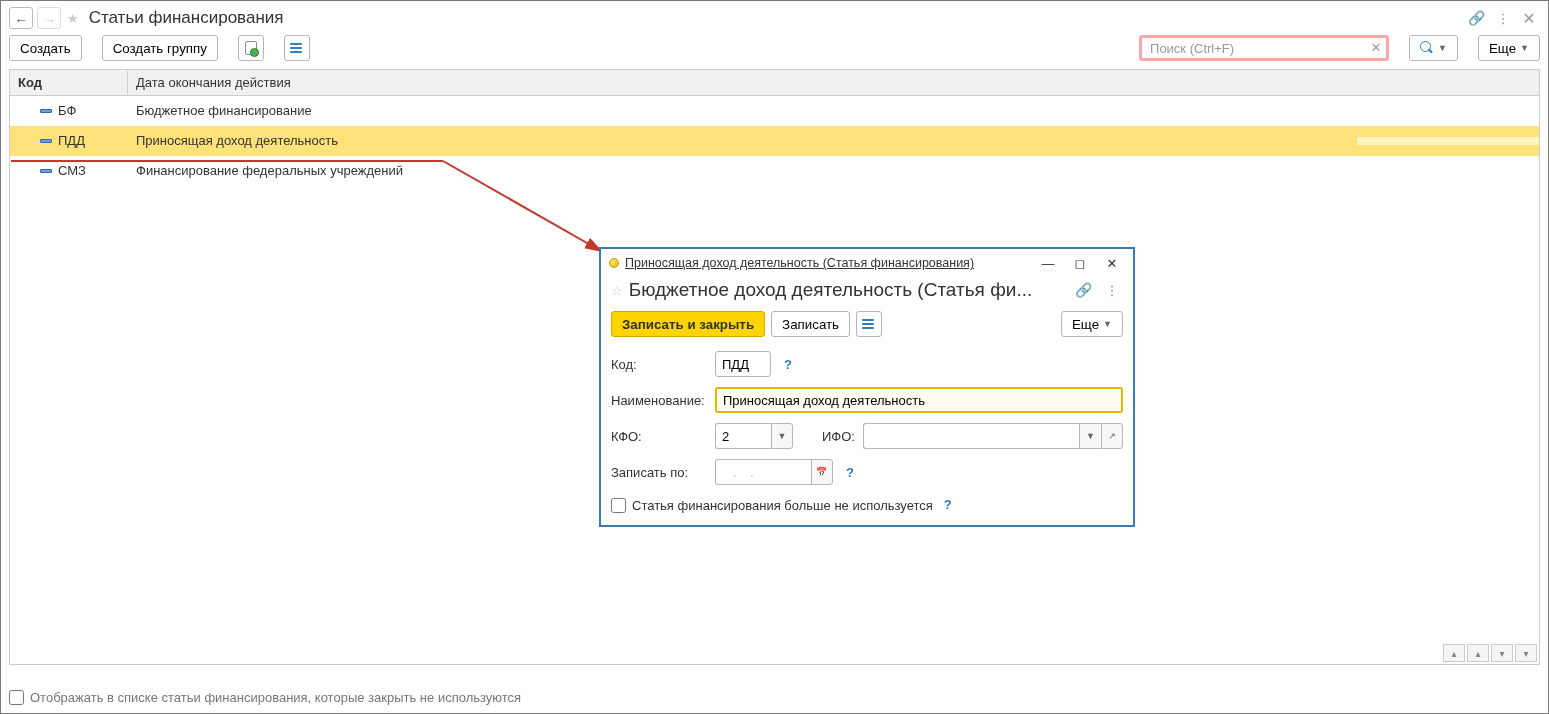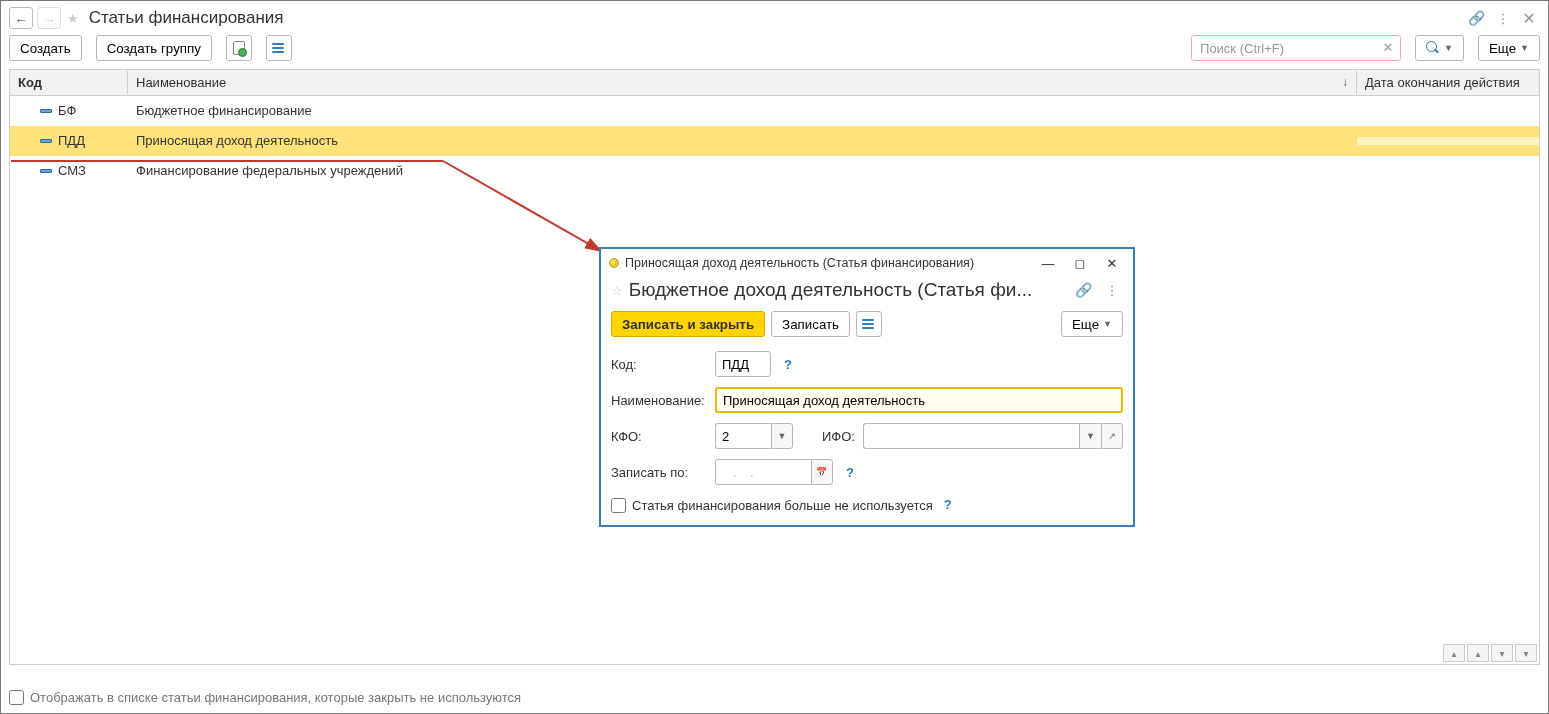--- a/index.html
+++ b/index.html
@@ -10,27 +10,27 @@
   .title-row { display:flex; align-items:center; gap:4px; padding:4px 8px; height:34px; }
   .nav-btn { width:24px; height:22px; border:1px solid #bbb; border-radius:3px; background:#fff; display:flex; align-items:center; justify-content:center; cursor:pointer; }
   .nav-btn.disabled { color:#ccc; border-color:#ddd; cursor:default; }
   .star-icon { color:#ccc; margin:0 6px 0 2px; }
   .page-title { font-size:17px; font-weight:400; }
   .title-spacer { flex:1; }
   .ico-btn { width:22px; height:22px; display:flex; align-items:center; justify-content:center; cursor:pointer; color:#888; }
   .close-x { font-size:16px; color:#999; }
 
   
-  .toolbar { display:flex; align-items:center; gap:14px; padding:0 8px 8px 8px; }
+  .toolbar { display:flex; align-items:center; gap:20px; padding:0 8px 8px 8px; }
   .btn { border:1px solid #b7b7b7; border-radius:3px; background:#fff; padding:4px 10px; cursor:pointer; height:26px; display:flex; align-items:center; }
   .btn.icon-only { padding:0; width:26px; justify-content:center; }
   .btn.yellow { background:#ffd400; border-color:#d9a900; font-weight:bold; color:#333; }
   .toolbar-spacer { flex:1; }
   .search-wrap { position:relative; }
-  .search-input { width:210px; height:26px; border:1px solid #fca5a5; border-radius:3px; padding:2px 22px 2px 8px; font-size:13px; }
+  .search-input { width:250px; height:26px; border:3px solid #fca5a5; border-radius:3px; padding:2px 22px 2px 8px; font-size:13px; }
   .search-input::placeholder { color:#999; }
   .search-clear { position:absolute; right:4px; top:3px; width:18px; height:18px; display:flex; align-items:center; justify-content:center; color:#999; cursor:pointer; }
   .btn .chev { margin-left:4px; font-size:9px; color:#666; }
   .mag { display:inline-block; width:14px; height:14px; position:relative; }
   .mag::before { content:""; position:absolute; width:9px; height:9px; border:1.5px solid #2b7dbd; border-radius:50%; left:0; top:0; }
   .mag::after { content:""; position:absolute; width:5px; height:1.5px; background:#2b7dbd; transform:rotate(45deg); left:8px; top:9px; }
 
   
   .table-wrap { border:1px solid #ccc; margin:0 8px; height:596px; position:relative; }
   .thead { display:flex; background:#f1f1f1; border-bottom:1px solid #ccc; height:26px; align-items:center; }
@@ -56,21 +56,21 @@
   .arrow-svg { position:absolute; left:10px; top:158px; pointer-events:none; }
 
   
   .footer { position:absolute; left:8px; bottom:8px; display:flex; align-items:center; gap:6px; color:#777; }
   .footer input[type=checkbox] { width:15px; height:15px; }
 
   
   .dialog { position:absolute; left:598px; top:246px; width:536px; border:2px solid #3c7cb5; background:#fff; box-shadow:none; }
   .dlg-titlebar { display:flex; align-items:center; gap:6px; padding:4px 8px; height:28px; }
   .dlg-ball { width:10px; height:10px; border-radius:50%; background:radial-gradient(circle at 30% 30%, #ffe27a, #e6b800); border:1px solid #c49c00; }
-  .dlg-wintitle { flex:1; font-size:12.5px; color:#333; white-space:nowrap; overflow:hidden; text-overflow:ellipsis; }
+  .dlg-wintitle { flex:1; font-size:12.5px; color:#333; white-space:nowrap; overflow:hidden; text-overflow:ellipsis;text-decoration:underline; }
   .win-btn { width:26px; height:20px; display:flex; align-items:center; justify-content:center; cursor:pointer; }
   .dlg-head { display:flex; align-items:center; gap:6px; padding:2px 10px 6px 10px; }
   .dlg-head .star-icon { color:#ccc; margin:0; }
   .dlg-head .dlg-title { font-size:19px; flex:1; white-space:nowrap; overflow:hidden; text-overflow:ellipsis; }
   .dlg-toolbar { display:flex; gap:6px; padding:4px 10px 10px 10px; align-items:center; }
   .dlg-toolbar .spacer { flex:1; }
   .dlg-body { padding:4px 10px 12px 10px; }
   .form-row { display:flex; align-items:center; gap:8px; margin-bottom:10px; }
   .form-label { width:96px; }
   .inp { border:1px solid #b7b7b7; border-radius:3px; height:26px; padding:2px 6px; font-size:13px; }
@@ -137,24 +137,20 @@
       </button>
     <button class="btn">
         <span>Еще</span>
         <span class="chev">▼</span>
       </button>
   </div>
 
   <div class="table-wrap">
     <div class="thead">
       <div class="th th-code">Код</div>
-      <div class="th th-name">
-        <span>Наименование</span>
-        <span class="sort-arrow">↓</span>
-      </div>
       <div class="th th-date">Дата окончания действия</div>
     </div>
     <div class="tbody">
       <div class="trow">
         <div class="td td-code">
             <span class="row-icon"></span>
             <span>БФ</span>
           </div>
         <div class="td td-name">Бюджетное финансирование</div>
         <div class="td td-date"></div>

